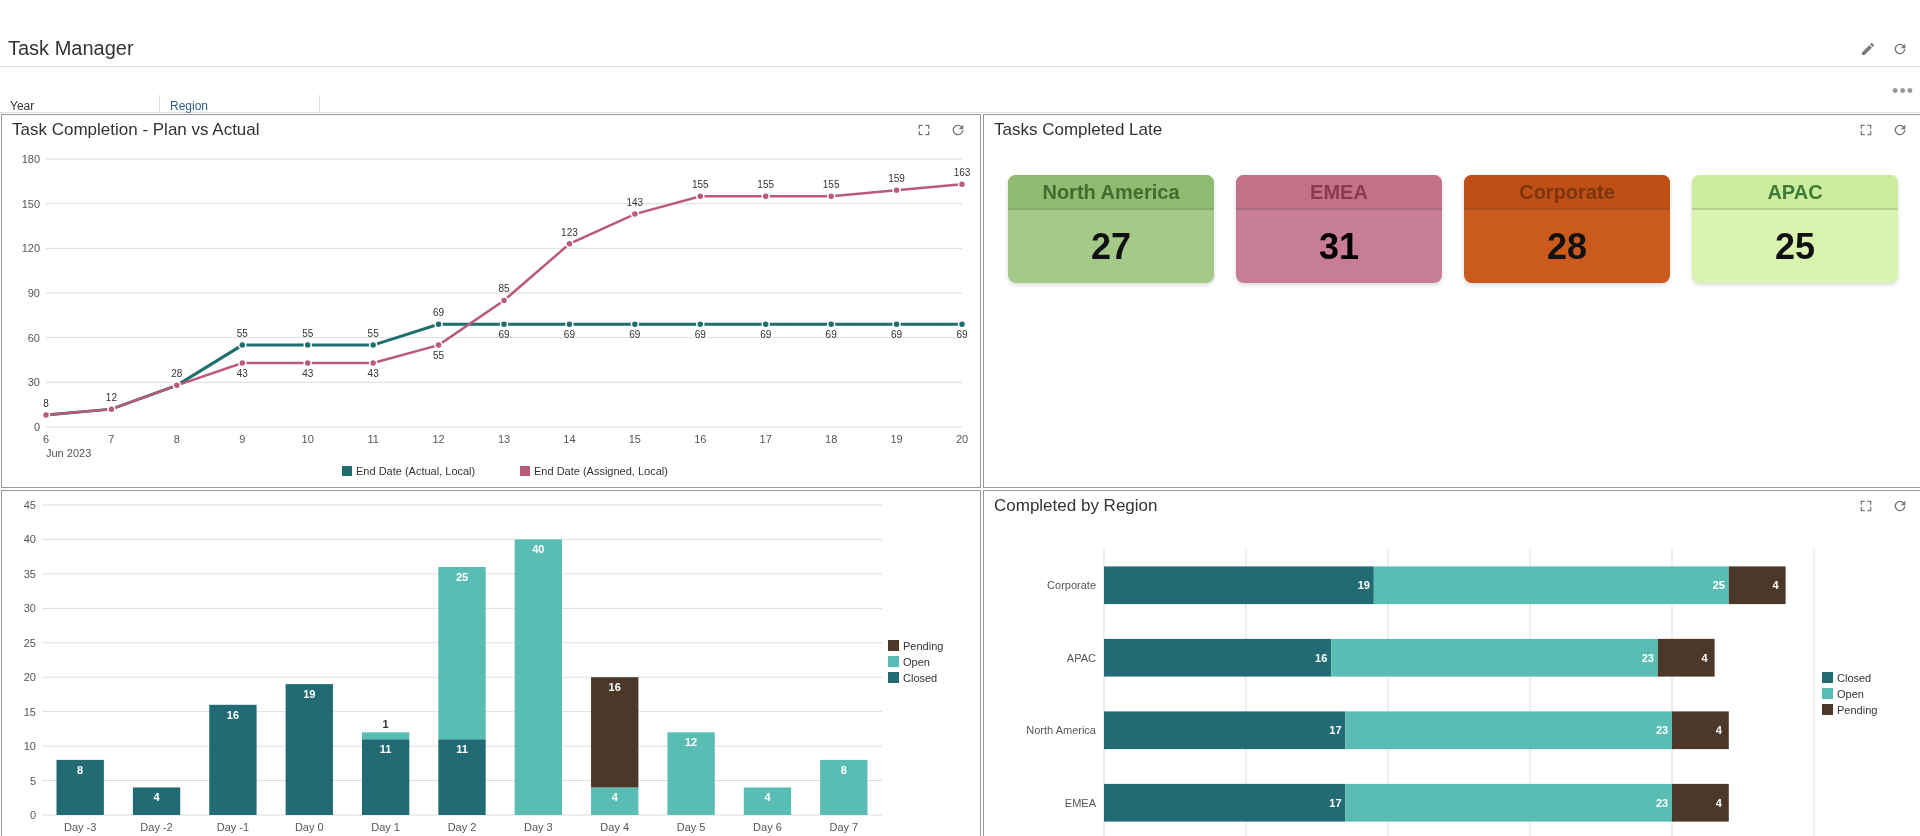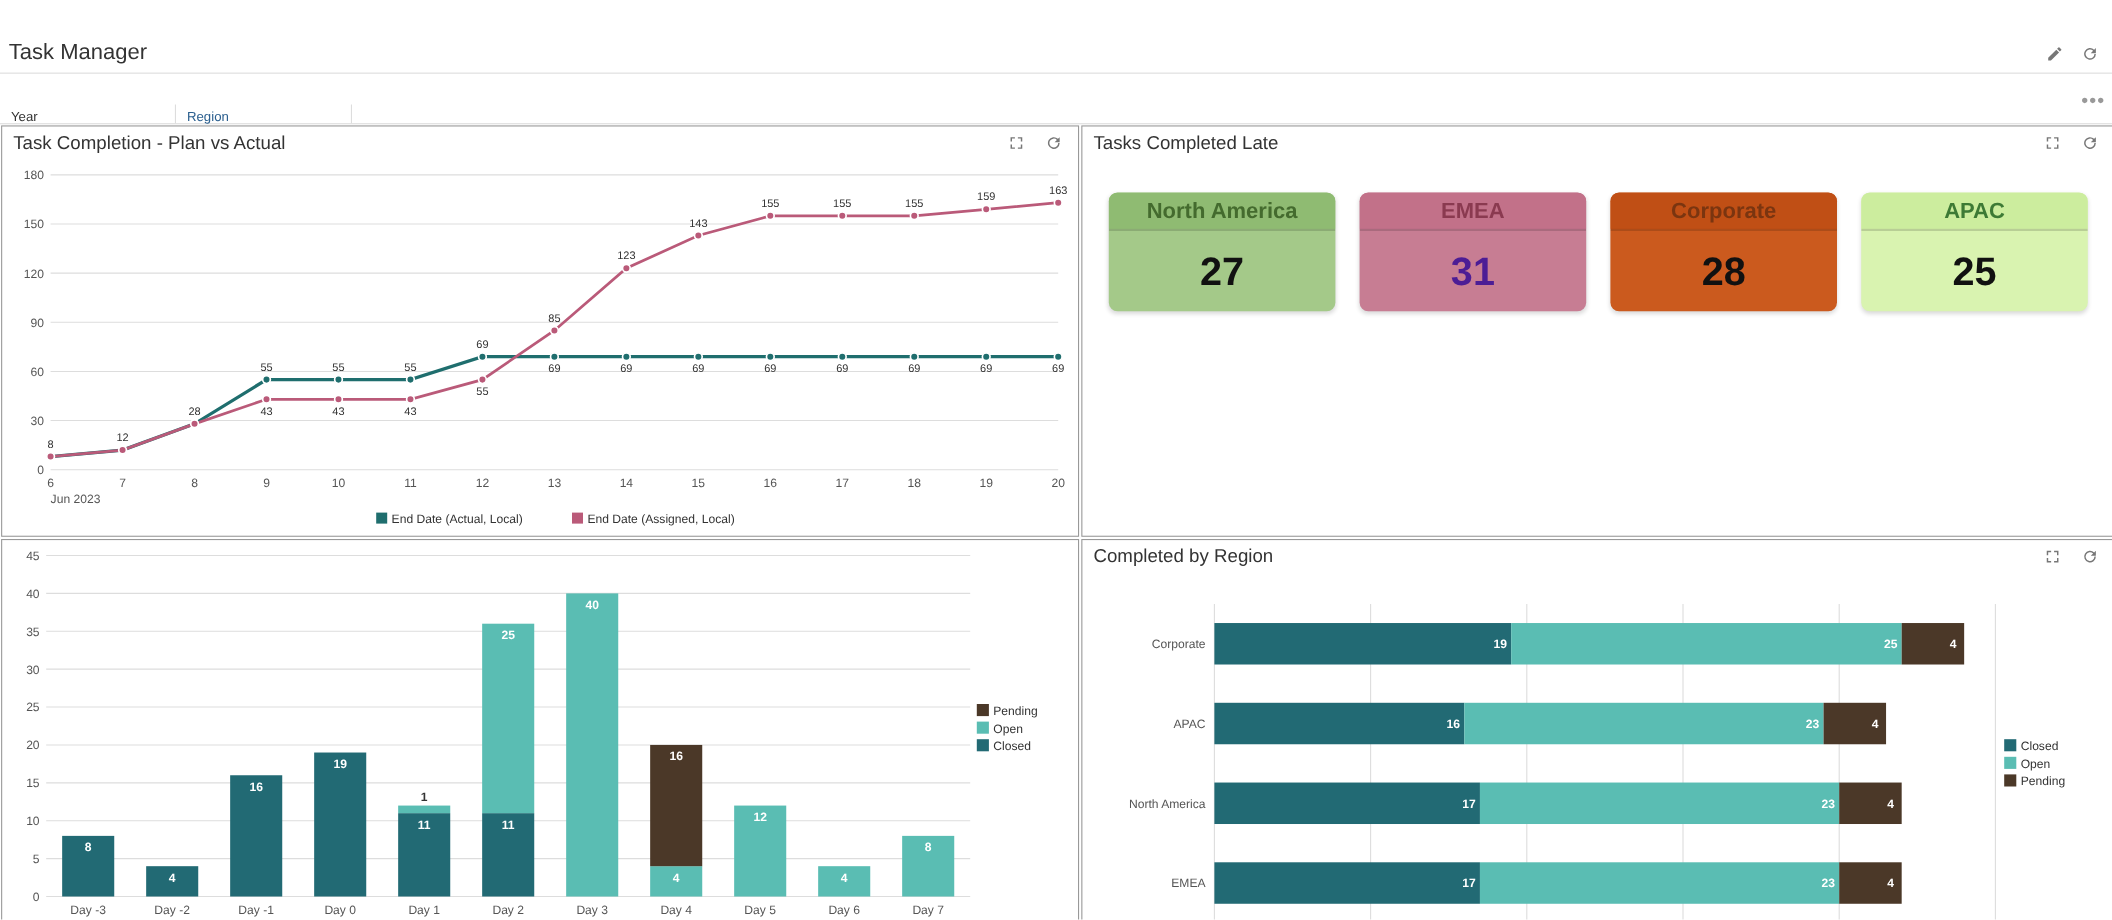--- a/index.html
+++ b/index.html
@@ -277,21 +277,21 @@
     <div class="panel-body">
       <div class="kpi-row" id="kpi-row">
           <div class="kpi-card" style="background: rgb(164, 201, 137);">
             <div class="kpi-label" style="color: rgb(68, 107, 46); background: rgb(143, 187, 114);">North America</div>
             <div class="kpi-divider" style="background: rgba(0, 0, 0, 0.15);"></div>
             <div class="kpi-value" style="color: rgb(17, 17, 17);">27</div>
           </div>
           <div class="kpi-card" style="background: rgb(199, 125, 147);">
             <div class="kpi-label" style="color: rgb(138, 58, 80); background: rgb(194, 113, 137);">EMEA</div>
             <div class="kpi-divider" style="background: rgba(0, 0, 0, 0.15);"></div>
-            <div class="kpi-value" style="color: #4c1d95;">31</div>
+            <div class="kpi-value" style="color: #000000;">31</div>
           </div>
           <div class="kpi-card" style="background: rgb(203, 90, 30);">
             <div class="kpi-label" style="color: rgb(122, 53, 16); background: rgb(192, 79, 21);">Corporate</div>
             <div class="kpi-divider" style="background: rgba(0, 0, 0, 0.15);"></div>
             <div class="kpi-value" style="color: rgb(17, 17, 17);">28</div>
           </div>
           <div class="kpi-card" style="background: rgb(217, 243, 176);">
             <div class="kpi-label" style="color: rgb(61, 122, 53); background: rgb(204, 237, 158);">APAC</div>
             <div class="kpi-divider" style="background: rgba(0, 0, 0, 0.15);"></div>
             <div class="kpi-value" style="color: rgb(17, 17, 17);">25</div>

